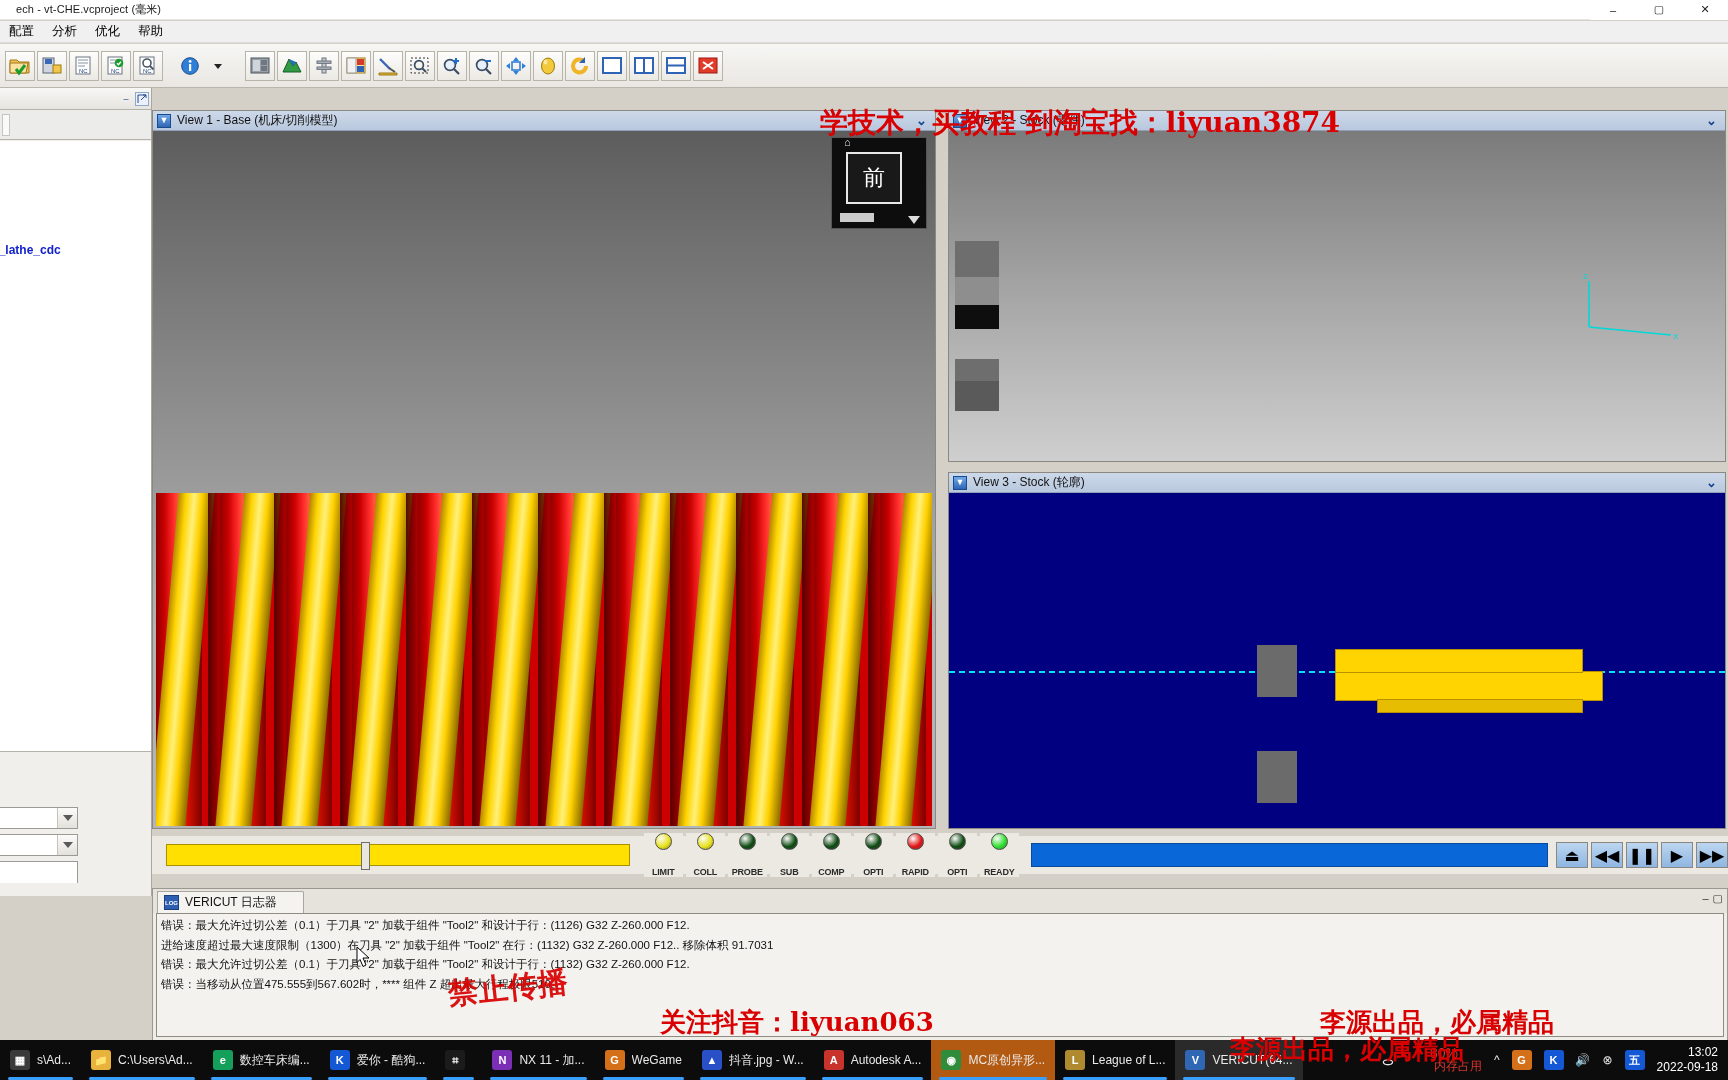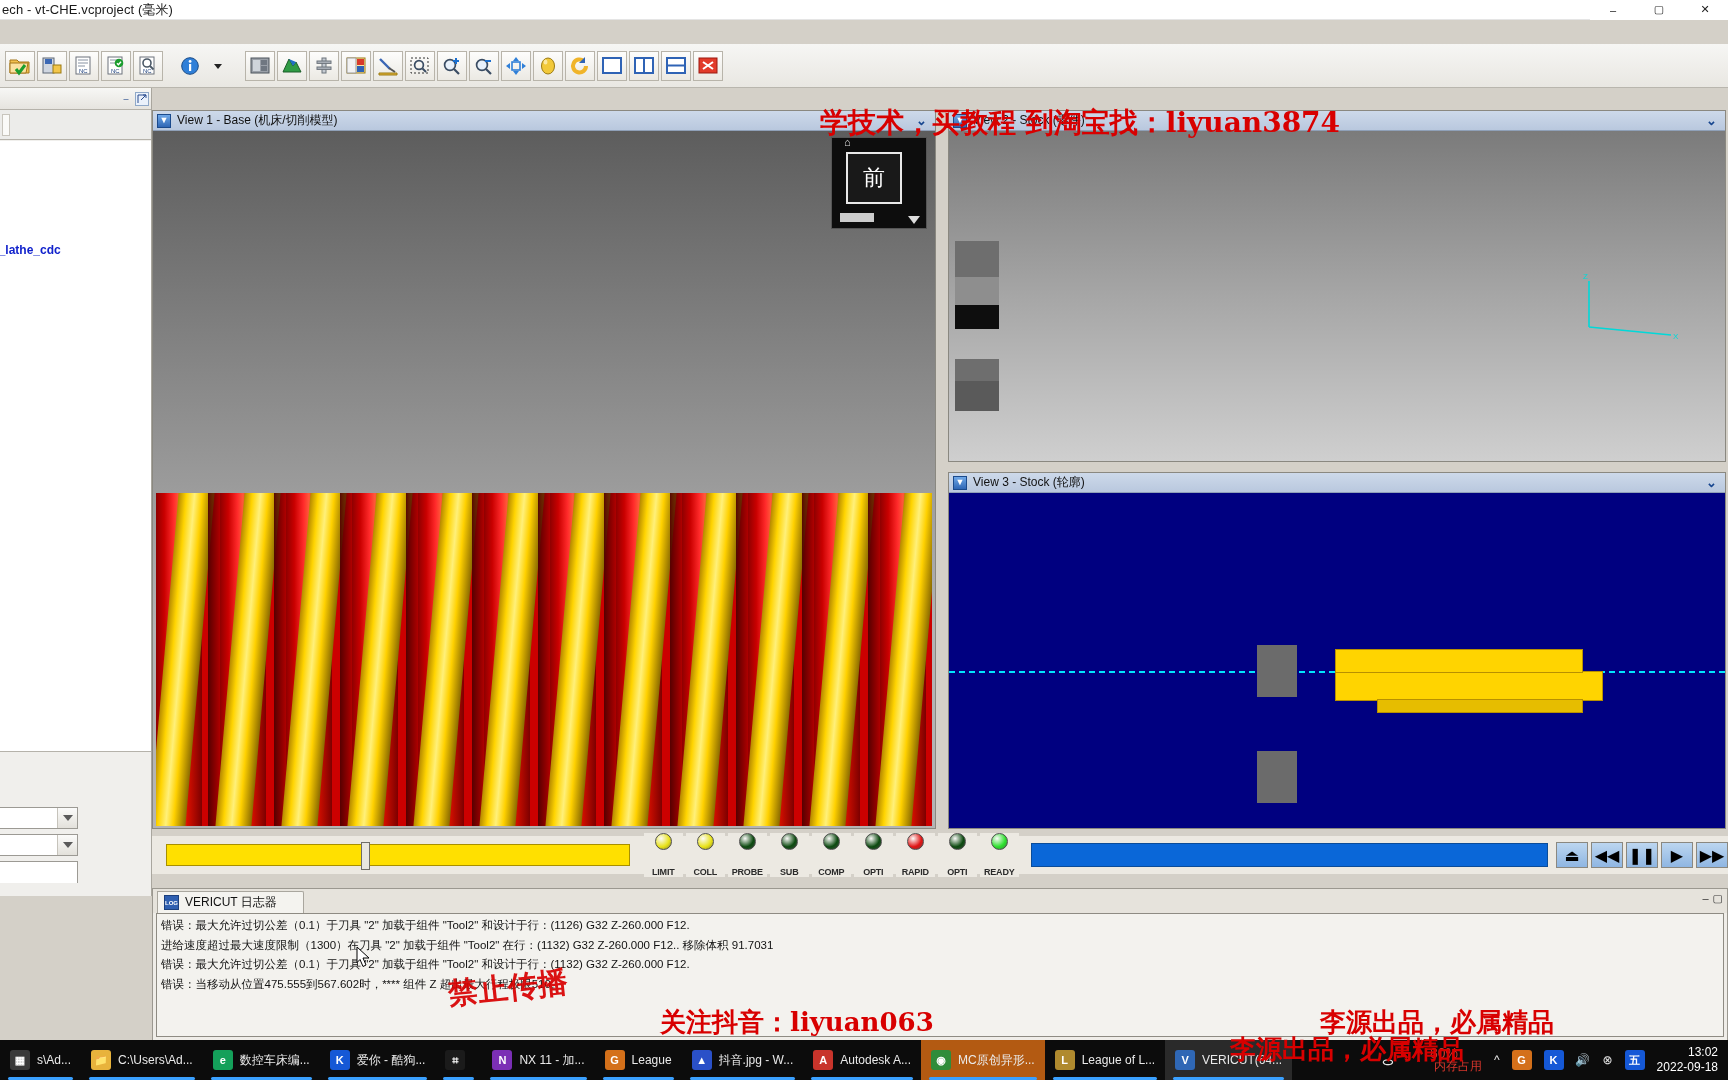--- a/index.html
+++ b/index.html
@@ -12,21 +12,21 @@
   #app { position: relative; width: 1728px; height: 1080px; }
 
   
   .titlebar {
     position: absolute; top: 0; left: 0; width: 1728px; height: 20px;
     background: #ffffff;
     border-bottom: 1px solid #e5e5e5;
     display: flex; align-items: center;
   }
   .titlebar .title-text {
-    font-size: 13px; color: #1a1a1a; padding-left: 2px;
+    font-size: 11px; color: #1a1a1a; padding-left: 16px;
     white-space: nowrap; letter-spacing: 0.1px;
   }
   .titlebar .win-buttons {
     margin-left: auto; display: flex; height: 20px;
   }
   .winbtn {
     width: 46px; height: 20px; display: flex; align-items: center; justify-content: center;
     font-size: 11px; color: #222; background: #fff;
   }
 
@@ -300,20 +300,26 @@
 
   <div class="titlebar">
     <div class="title-text">ech - vt-CHE.vcproject (毫米)</div>
     <div class="win-buttons">
       <div class="winbtn">–</div>
       <div class="winbtn">▢</div>
       <div class="winbtn close">✕</div>
     </div>
   </div>
 
+  <div class="menubar">
+    <div class="mi">配置</div>
+    <div class="mi">分析</div>
+    <div class="mi">优化</div>
+    <div class="mi">帮助</div>
+  </div>
 
   <div class="toolbar">
     <div class="tbtn">
       <svg width="22" height="20" viewBox="0 0 22 20">
           <path d="M1 4h7l2 2h10v11H1z" fill="#f2c14e" stroke="#a5771a"></path>
           <path d="M1 7h18l-2 10H1z" fill="#fbe2a0" stroke="#a5771a"></path>
           <path d="M7 13l3 4 6-8" stroke="#1b9d2e" stroke-width="3" fill="none"></path>
         </svg>
     </div>
     <div class="tbtn">
@@ -695,21 +701,21 @@
         <div class="tb-item">
           <div class="tb-ico" style="background: rgb(27, 27, 27);">⌗</div>
           <div class="tb-label"></div>
         </div>
         <div class="tb-item">
           <div class="tb-ico" style="background: rgb(123, 47, 181);">N</div>
           <div class="tb-label">NX 11 - 加...</div>
         </div>
         <div class="tb-item">
           <div class="tb-ico" style="background: rgb(212, 112, 26);">G</div>
-          <div class="tb-label">League</div>
+          <div class="tb-label">WeGame</div>
         </div>
         <div class="tb-item">
           <div class="tb-ico" style="background: rgb(42, 80, 200);">▲</div>
           <div class="tb-label">抖音.jpg - W...</div>
         </div>
         <div class="tb-item">
           <div class="tb-ico" style="background: rgb(200, 52, 43);">A</div>
           <div class="tb-label">Autodesk A...</div>
         </div>
         <div class="tb-item orange">

